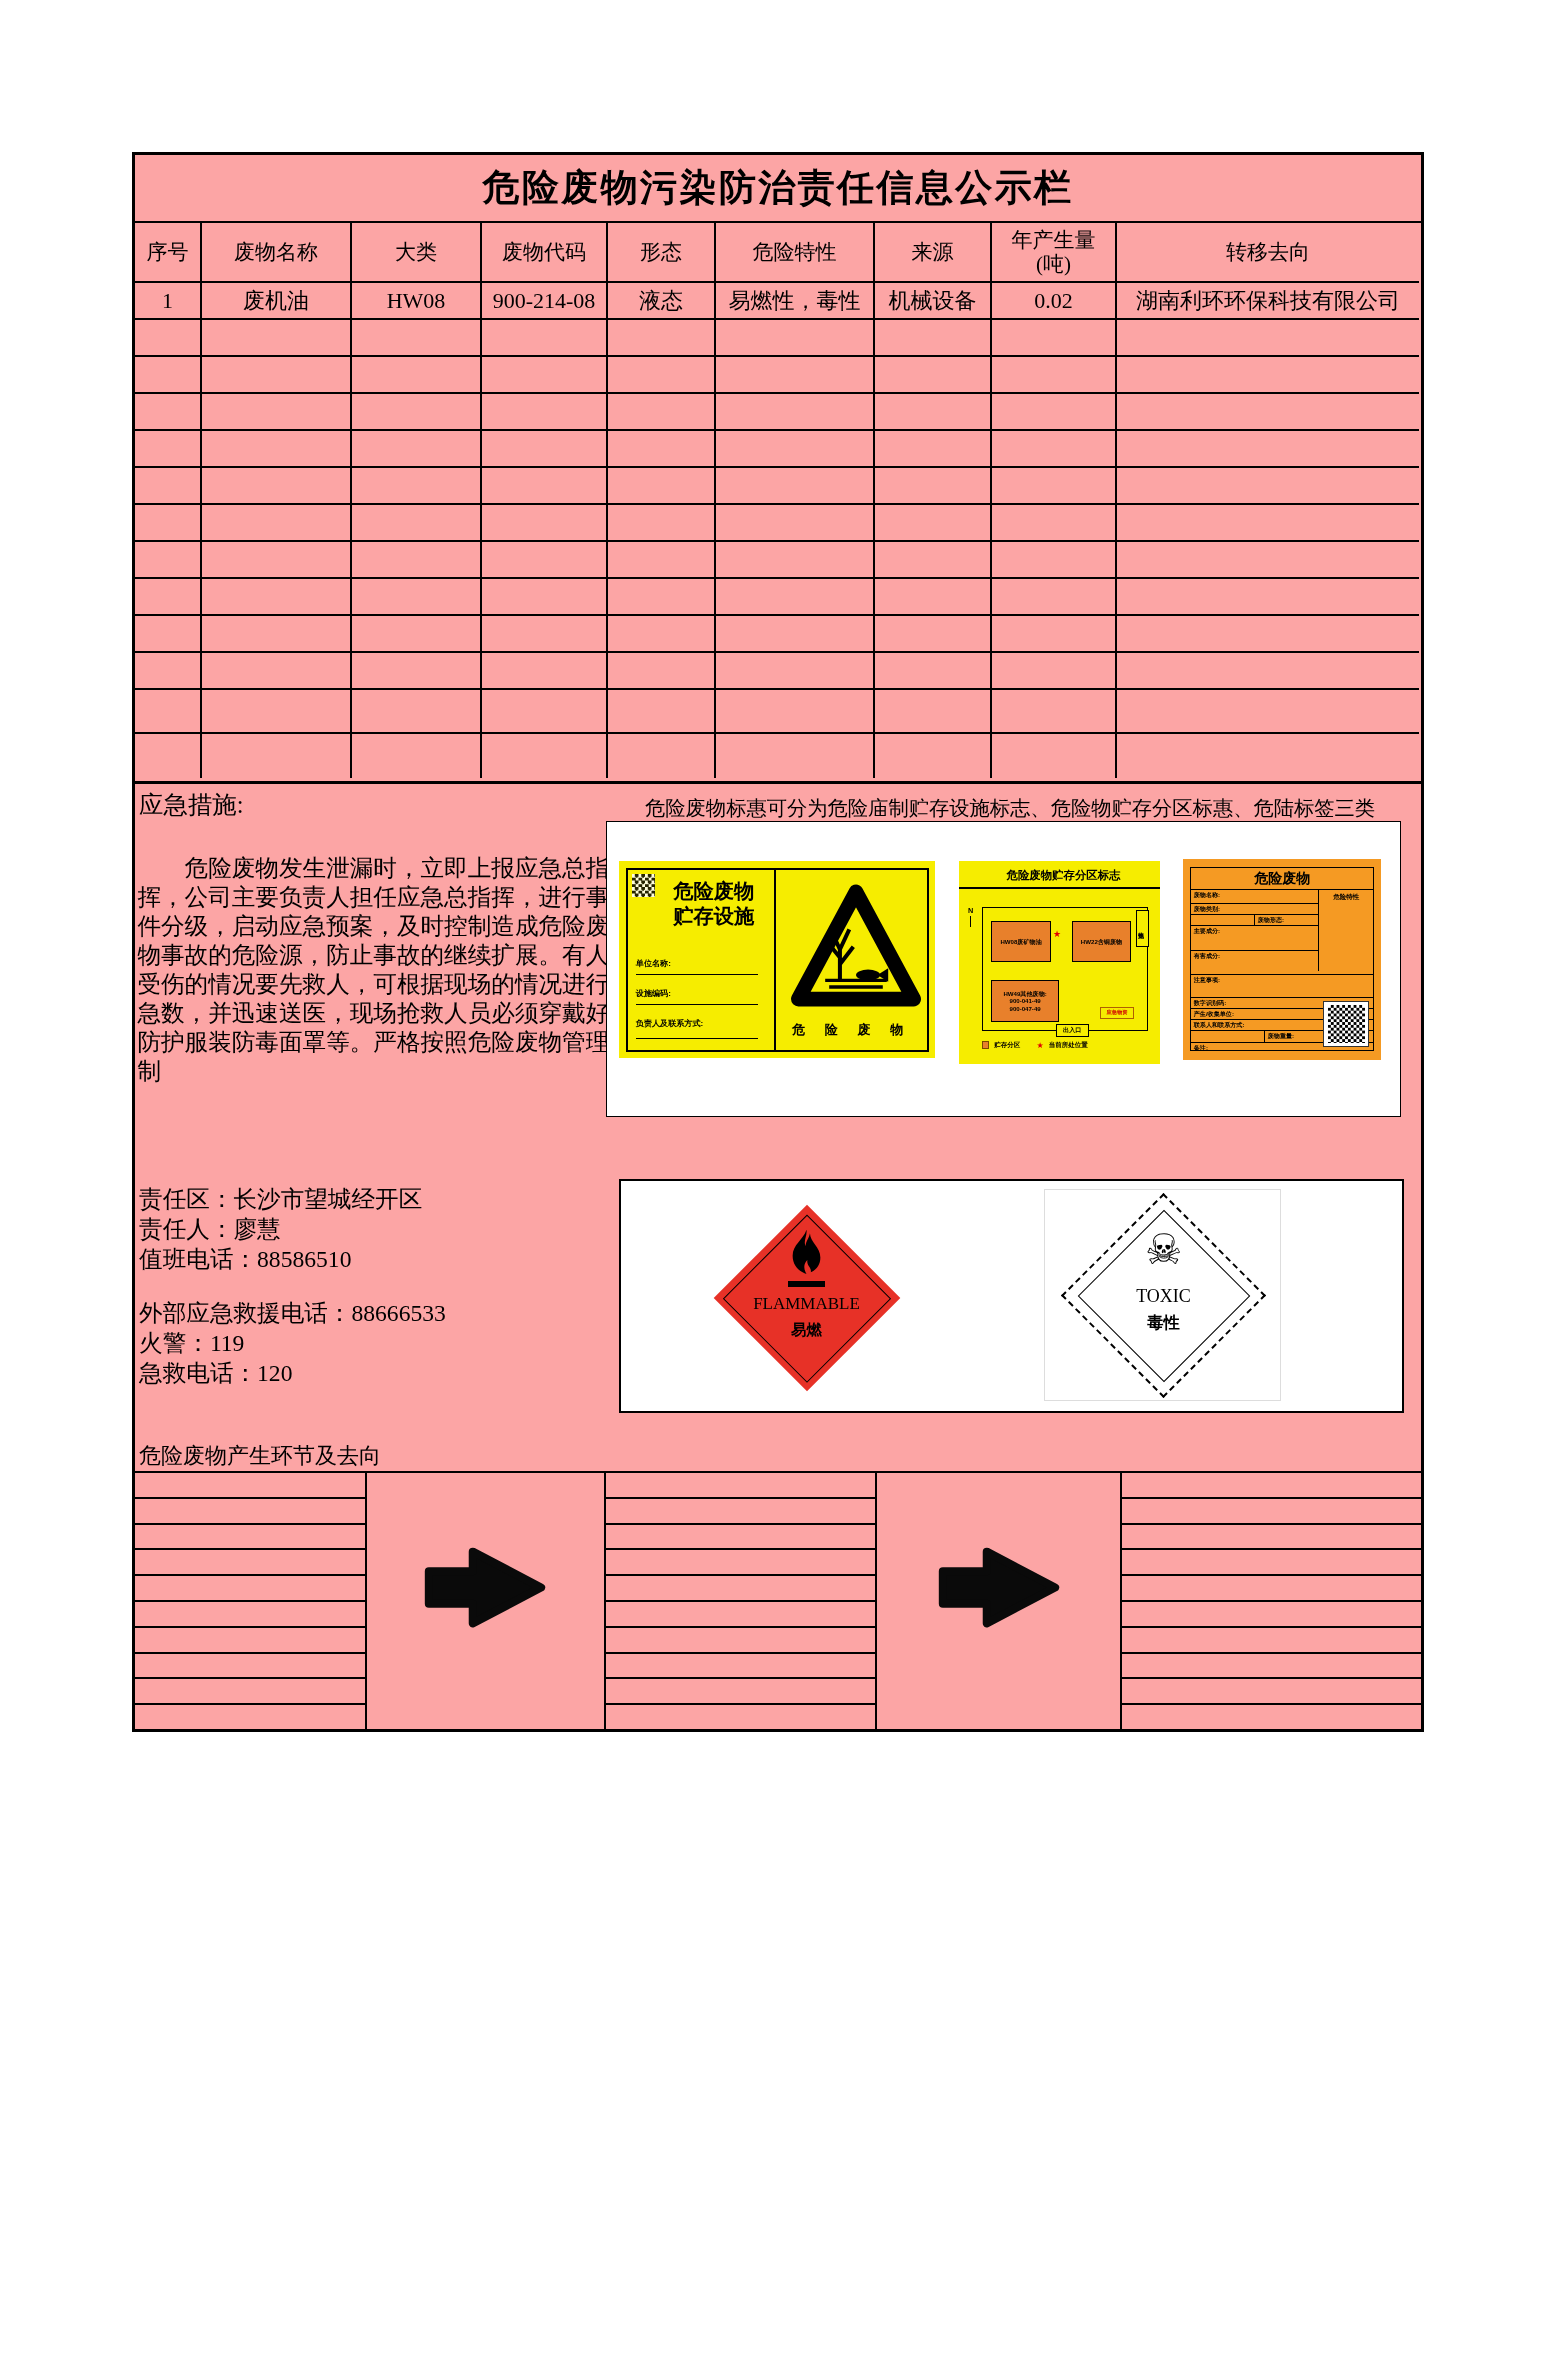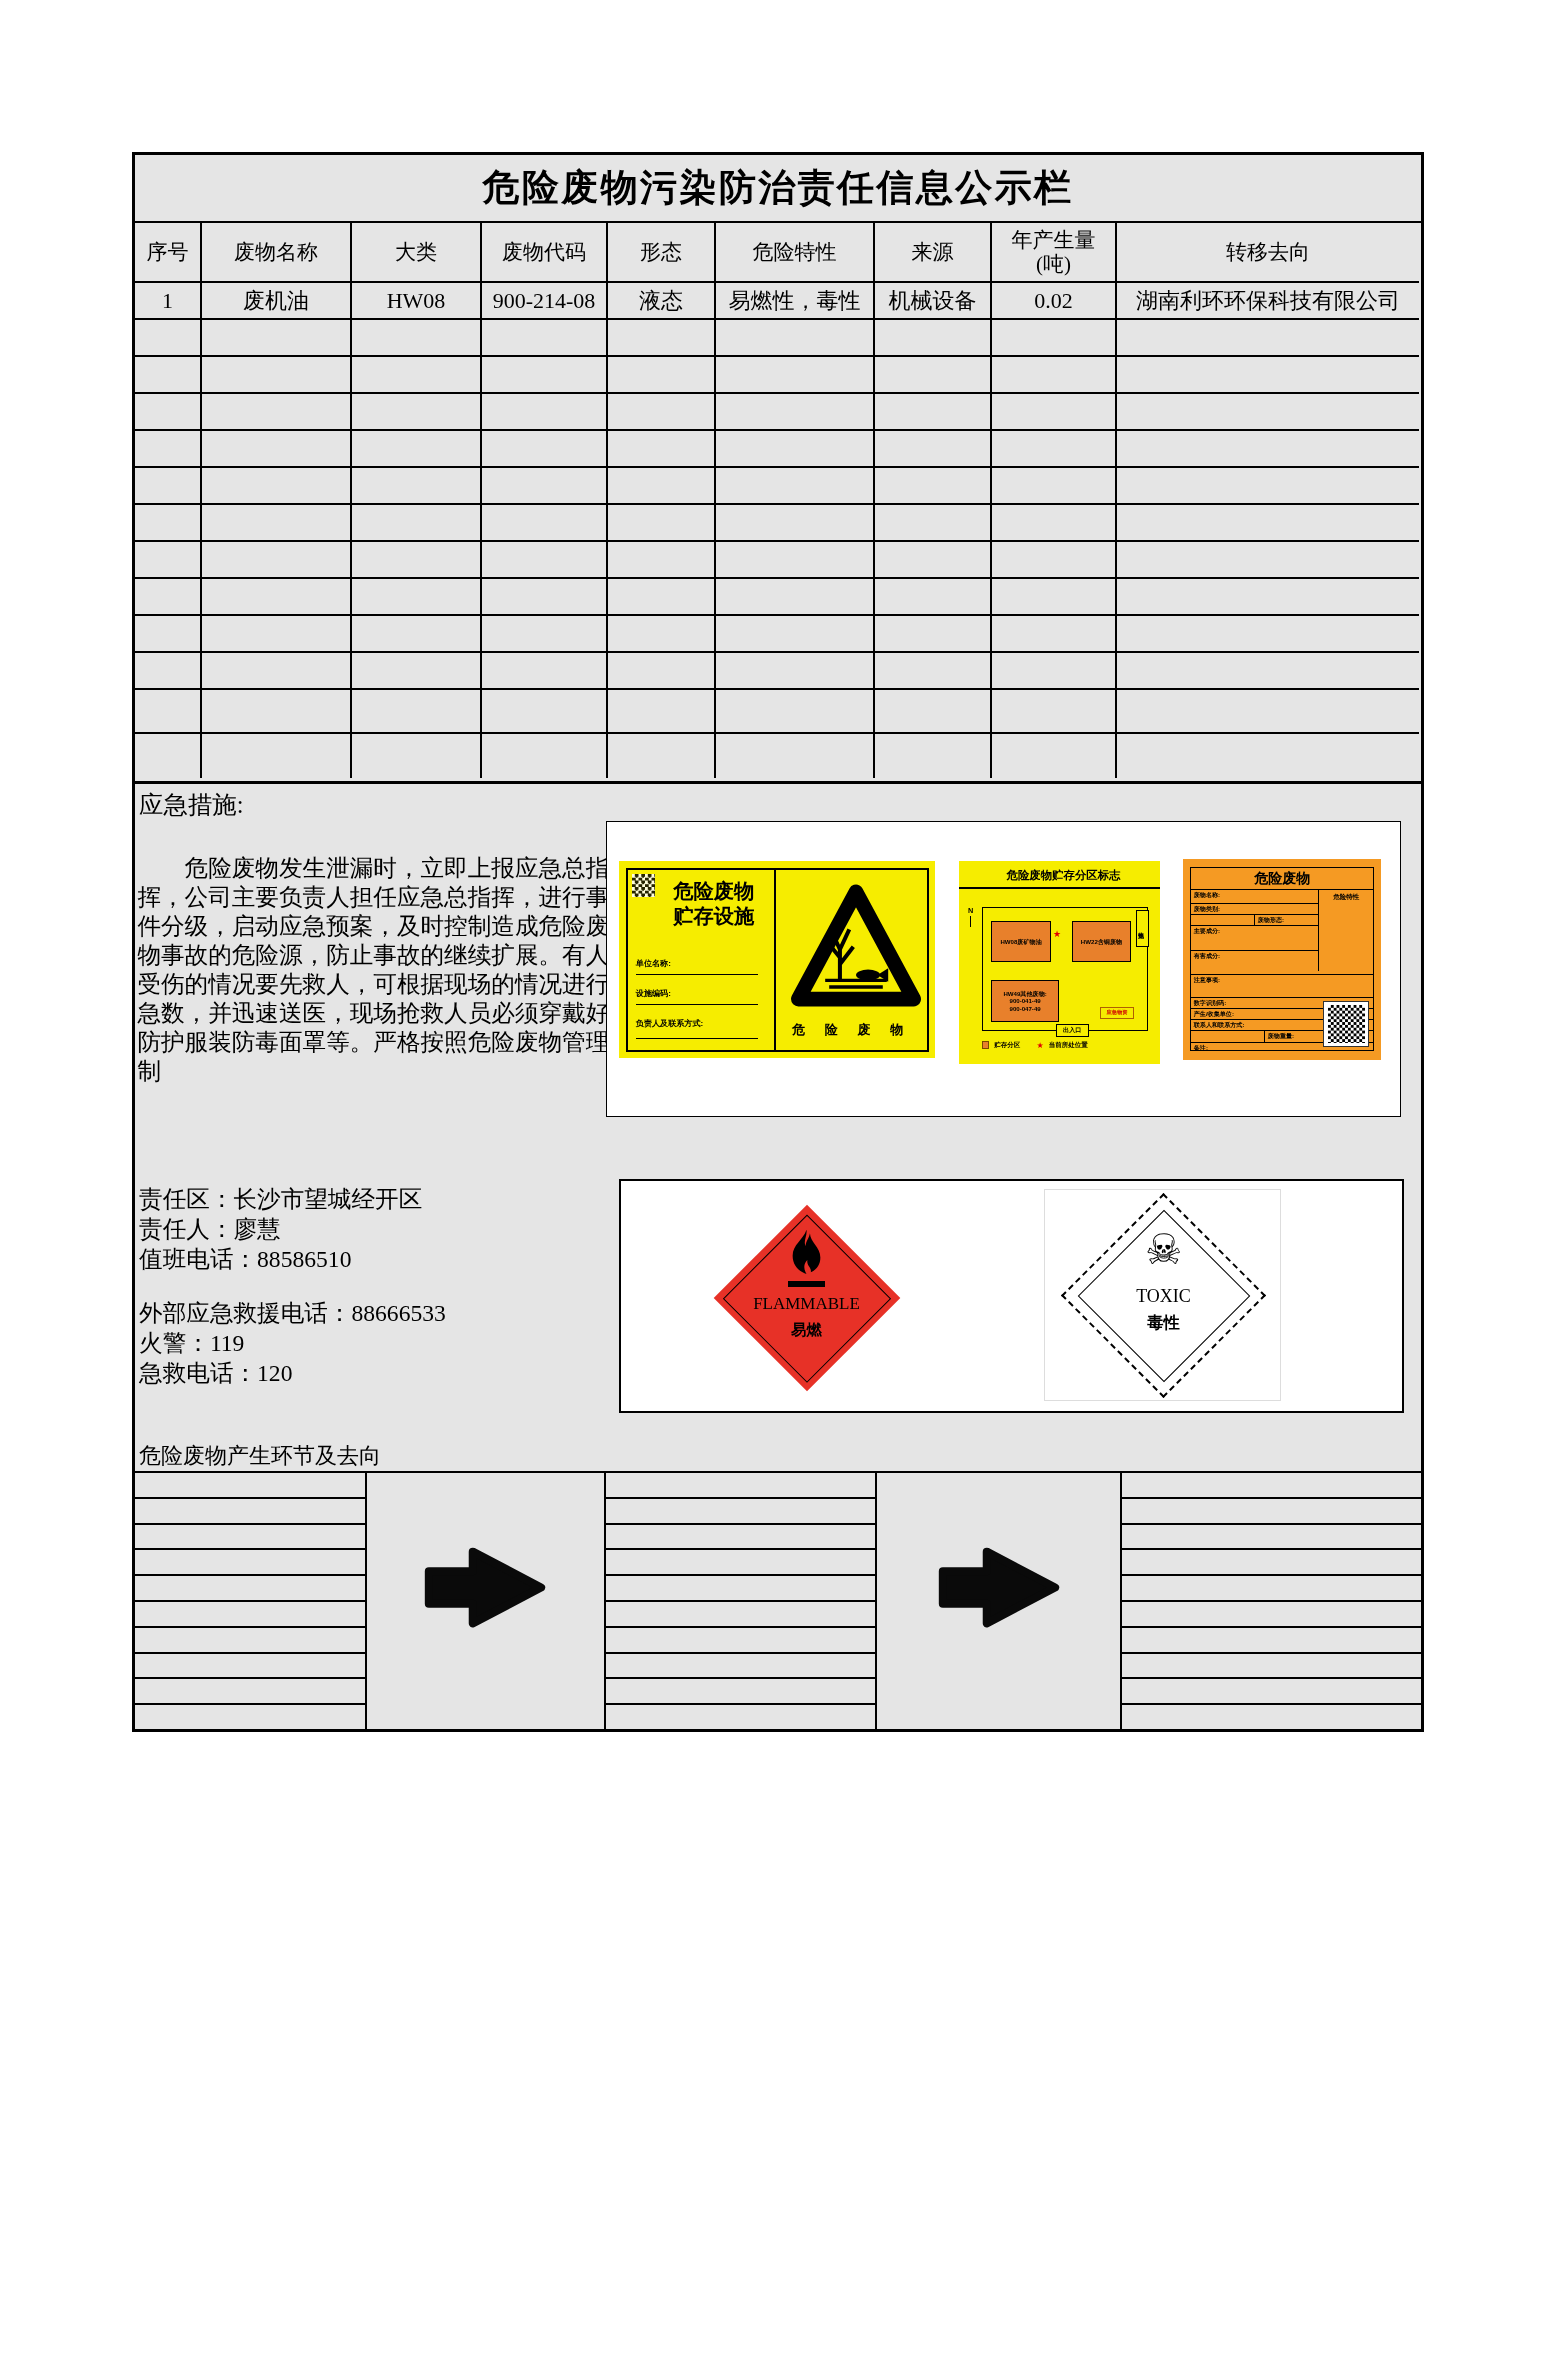--- a/index.html
+++ b/index.html
@@ -1,19 +1,19 @@
 <!DOCTYPE html>
 <html style="font-size:13px"><head>
 <meta charset="utf-8">
 <style>
   * { box-sizing: border-box; margin:0; padding:0; }
   html,body { background:#fff; }
   body { font-family:"Liberation Serif","DejaVu Serif",serif; color:#000; }
   .page { position:relative; width:1560px; height:2366px; background:#fff; overflow:hidden; }
-  .doc { position:absolute; left:132px; top:152px; width:1292px; height:1580px; border:3.3px solid #000; background:#e5e5e5; }
+  .doc { position:absolute; left:132px; top:152px; width:1292px; height:1580px; border:3.3px solid #000; background:#fca5a5; }
 
   
   .t-title { position:absolute; left:0; top:0; width:1286px; height:68px; border-bottom:2.4px solid #000;
              display:flex; align-items:center; justify-content:center;
              font-size:37px; font-weight:bold; letter-spacing:2.4px; }
   .t-grid { position:absolute; left:0; top:68px; width:1286px; }
   .trow { display:grid; grid-template-columns:67px 150px 130px 126px 108px 159px 117px 125px 302px; }
   .trow > div { border-right:2.4px solid #000; border-bottom:2.4px solid #000;
                 display:flex; align-items:center; justify-content:center; text-align:center;
                 white-space:pre-line; line-height:1.15; overflow:hidden; }
@@ -282,20 +282,21 @@
             <div></div>
             <div></div>
             <div></div>
             <div></div>
           </div>
         </div>
     </div>
 
     <div class="middle">
       <div class="em-label">应急措施:</div>
+      <div class="std-note">危险废物标惠可分为危险庙制贮存设施标志、危险物贮存分区标惠、危陆标签三类</div>
       <div class="em-par">危险废物发生泄漏时，立即上报应急总指挥，公司主要负责人担任应急总指挥，进行事件分级，启动应急预案，及时控制造成危险废物事故的危险源，防止事故的继续扩展。有人受伤的情况要先救人，可根据现场的情况进行急数，并迅速送医，现场抢救人员必须穿戴好防护服装防毒面罩等。严格按照危险废物管理制</div>
 
       <div class="labels-box">
 
         <div class="lab1">
           <div class="lab1-box">
             <div class="lab1-qr qr"></div>
             <div class="lab1-title">危险废物
 贮存设施</div>
             <div class="lab1-field" style="top:88px;">单位名称:</div>

